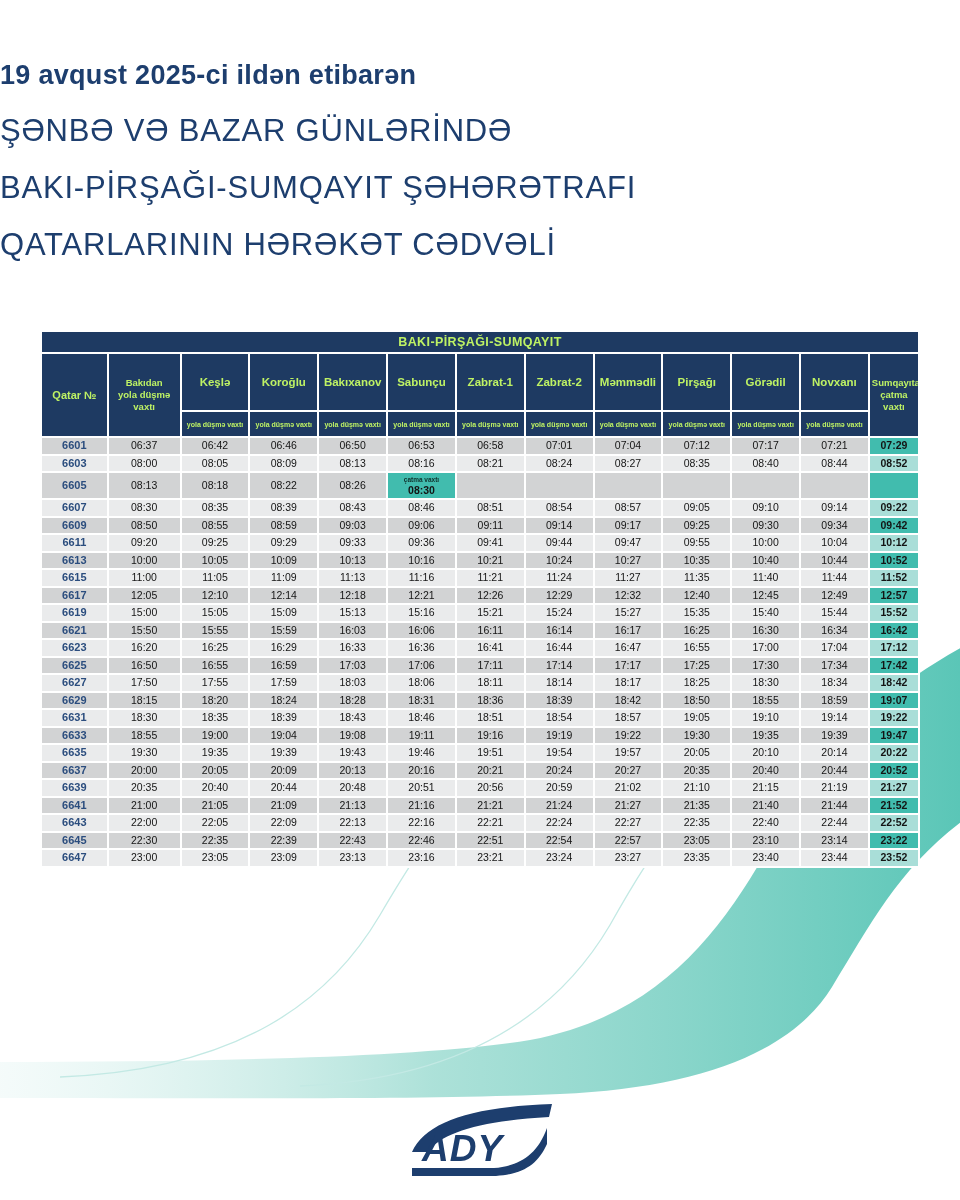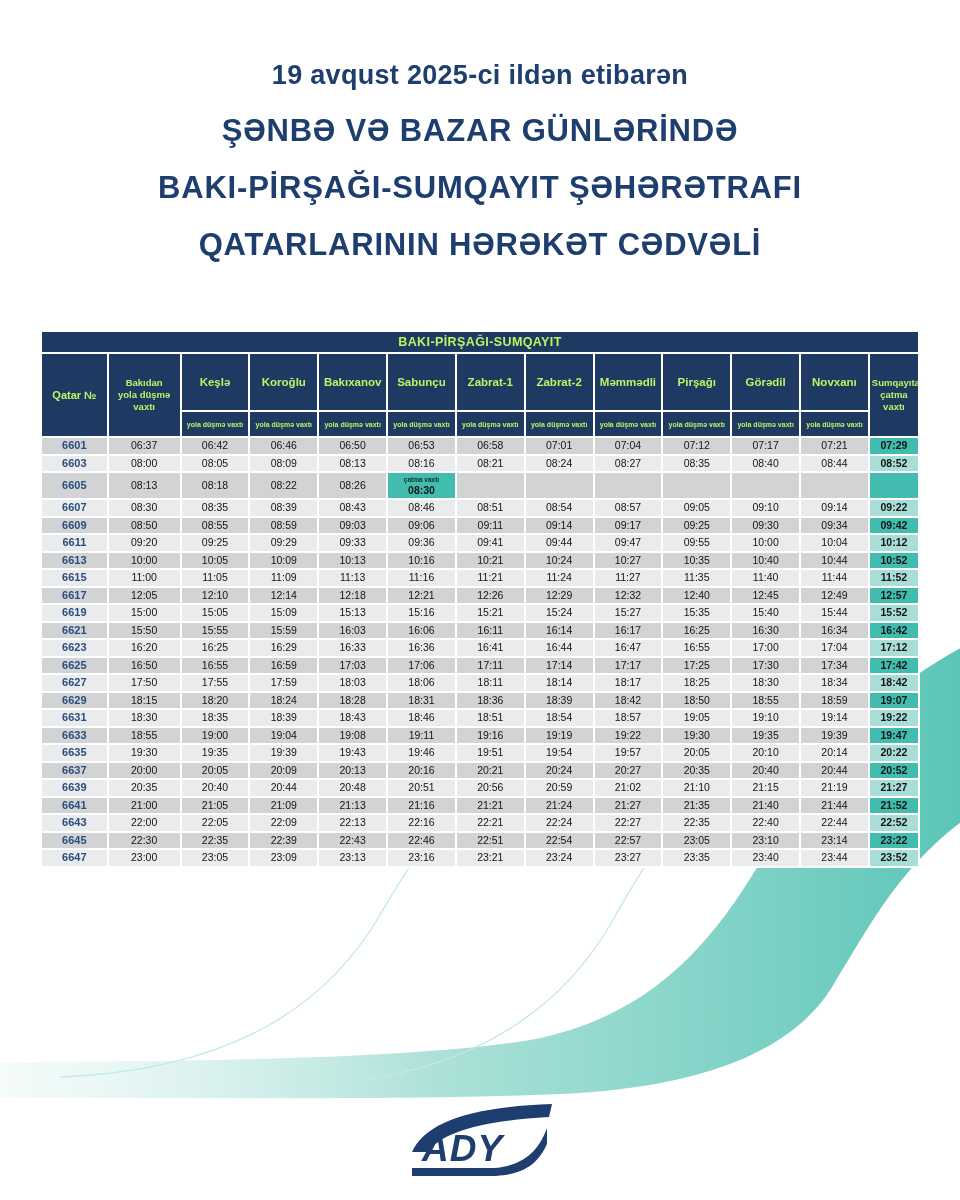--- a/index.html
+++ b/index.html
@@ -11,24 +11,24 @@
     overflow:hidden;
   }
   .page{position:absolute;inset:0;width:960px;height:1200px;}
 
   
   .deco{position:absolute;inset:0;z-index:0;pointer-events:none;}
 
   
   .title-block{
     position:absolute;top:48px;left:0;right:0;
-    text-align:center;z-index:2;color:#1d3e6e;
+    text-align:left;z-index:2;color:#1d3e6e;
   }
   .title-line1{font-size:27px;font-weight:700;line-height:54px;letter-spacing:0.3px;}
-  .title-line{font-size:31px;font-weight:700;line-height:57px;letter-spacing:0.8px;}
+  .title-line{font-size:31px;font-weight:400;line-height:57px;letter-spacing:0.8px;}
 
   
   .table-wrap{position:absolute;top:330px;left:40px;right:40px;z-index:2;}
   table{width:100%;border-collapse:collapse;table-layout:fixed;}
   th,td{border:2px solid #ffffff;padding:0;text-align:center;overflow:hidden;}
 
   thead th{background:#1e3a62;color:#bef264;font-weight:700;}
   .banner-th{height:20px;font-size:12.5px;letter-spacing:0.4px;}
   .station-th{height:56px;font-size:11.5px;}
   .corner-th{font-size:11px;}

